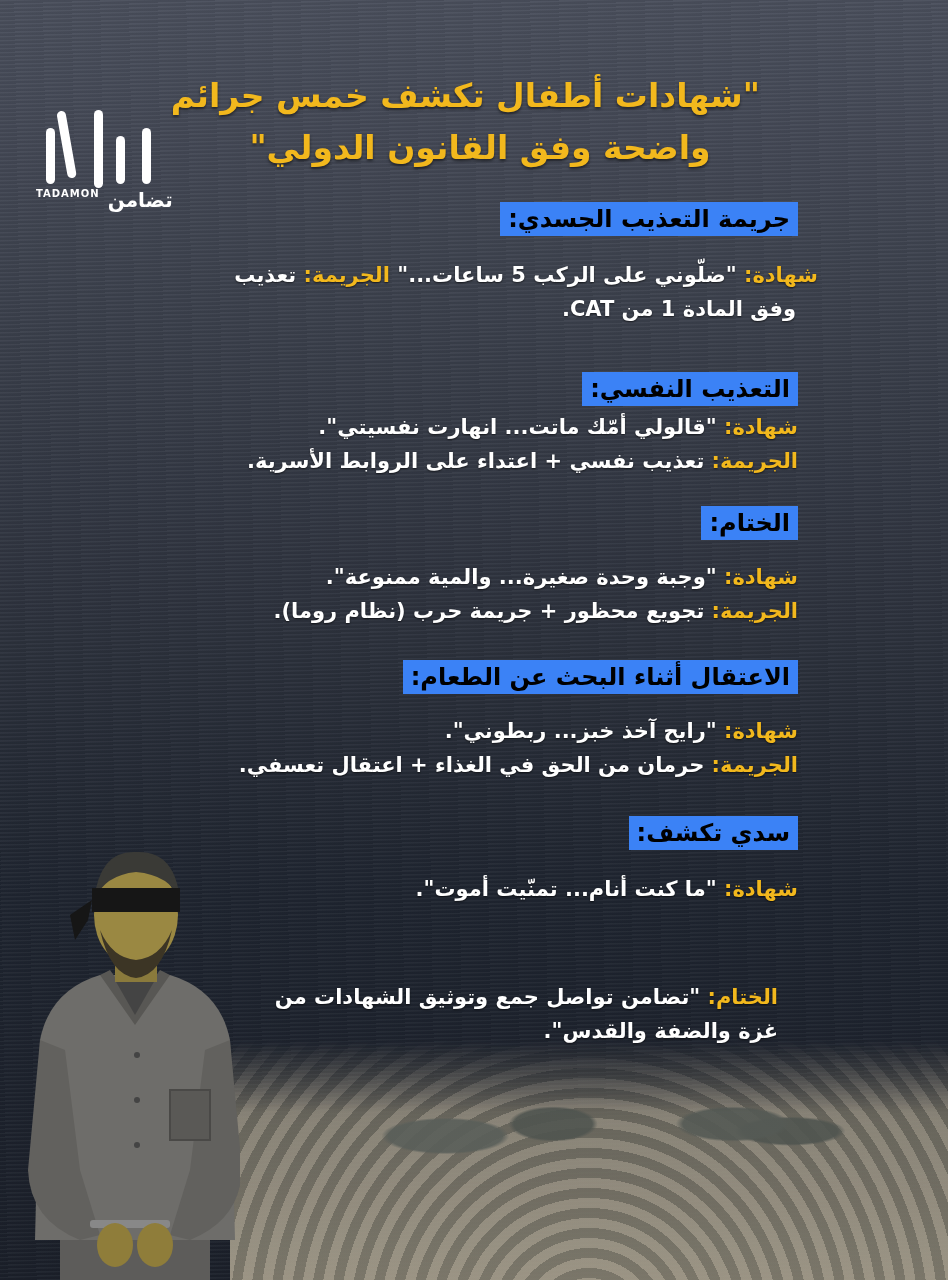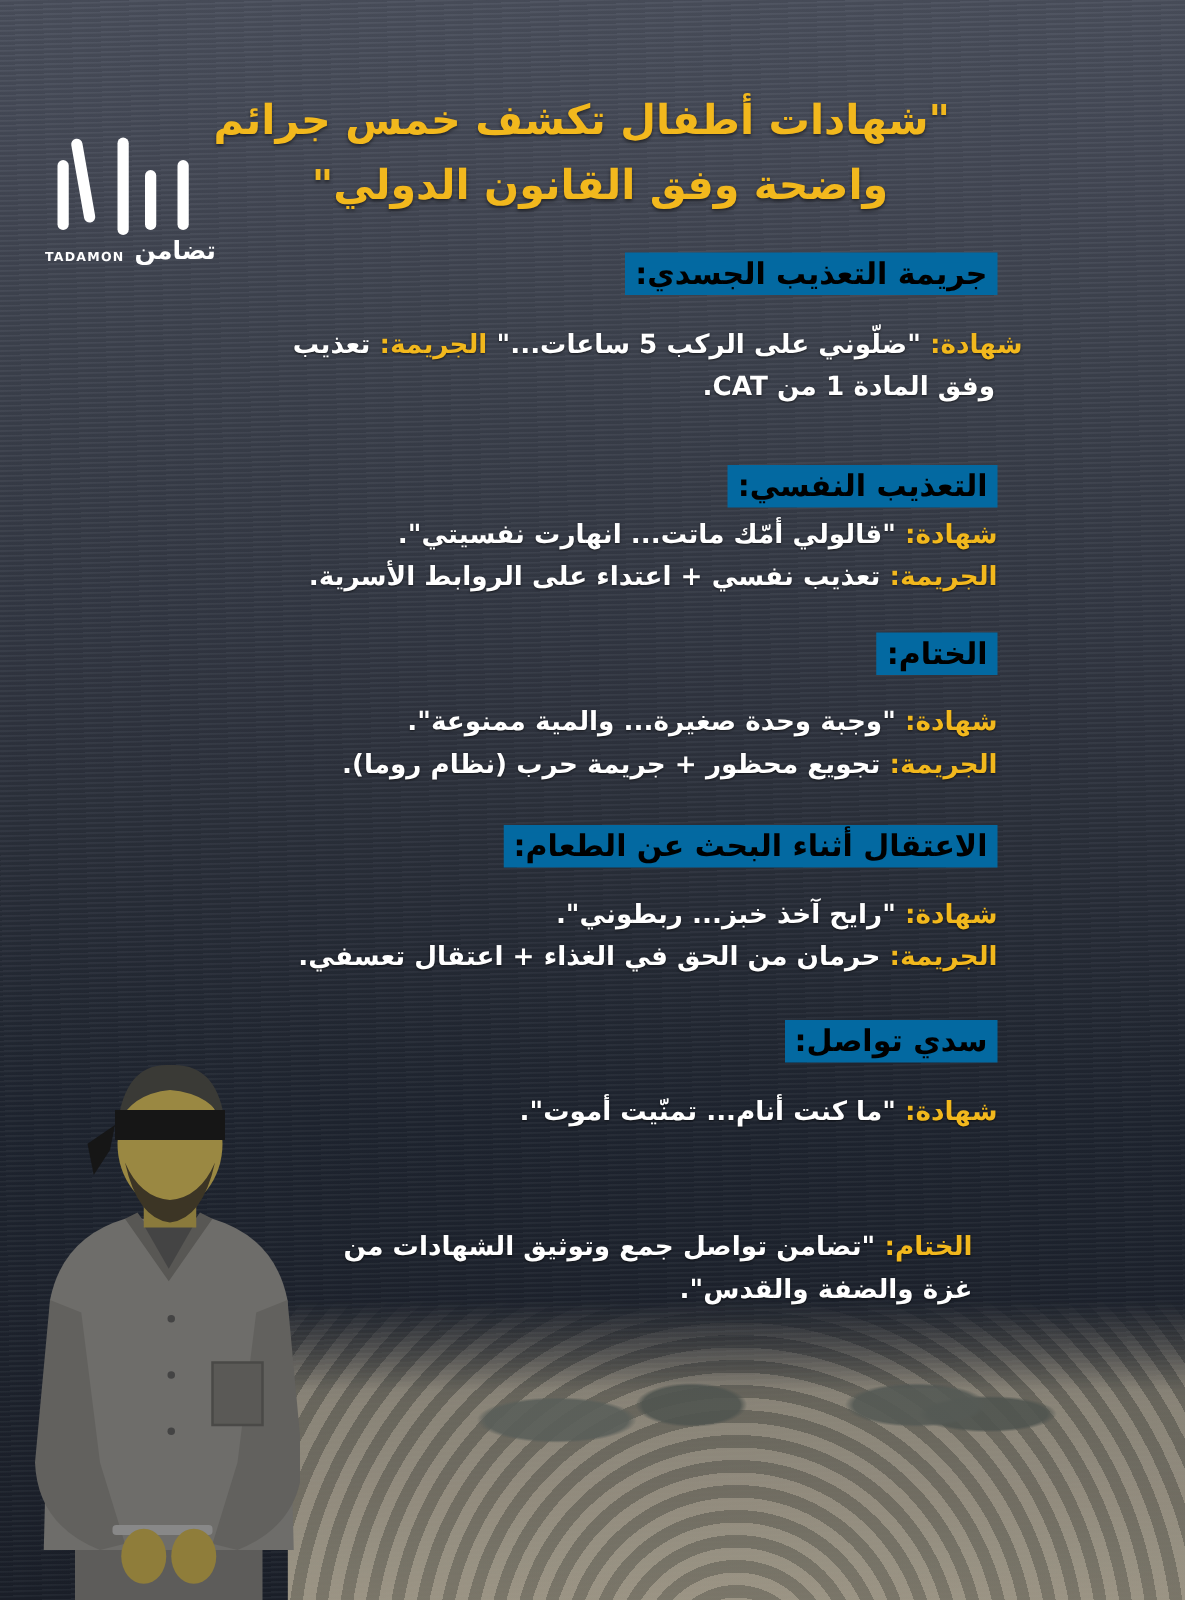--- a/index.html
+++ b/index.html
@@ -42,21 +42,21 @@
       background: #ffffff;
       border-radius: 6px;
       width: 9px;
     }
     .logo-text {
       position: absolute;
       left: 0;
       top: 88px;
       width: 130px;
       display: flex;
-      align-items: flex-end;
+      align-items: flex-start;
       gap: 4px;
       color: #ffffff;
     }
     .logo-latin {
       font-family: "DejaVu Sans", sans-serif;
       font-size: 10px;
       font-weight: bold;
       letter-spacing: 1px;
     }
     .logo-dot {
@@ -84,21 +84,21 @@
     
     .content {
       position: absolute;
       right: 150px;
       top: 0;
       width: 650px;
     }
     .section-head {
       position: absolute;
       right: 0;
-      background: #0369a1;
+      background: #3b82f6;
       color: #000000;
       font-weight: bold;
       font-size: 24px;
       line-height: 34px;
       padding: 0 8px;
       white-space: nowrap;
     }
     .para {
       position: absolute;
       right: 0;
@@ -199,21 +199,21 @@
     <div class="section-head" style="top:660px;text-align:right;">الاعتقال أثناء البحث عن الطعام:</div>
     <div class="para" style="top:714px;">
       <span class="line">
         <span class="lbl">شهادة:</span><span> "رايح آخذ خبز... ربطوني".</span>
       </span>
       <span class="line">
         <span class="lbl">الجريمة:</span><span> حرمان من الحق في الغذاء + اعتقال تعسفي.</span>
       </span>
     </div>
 
-    <div class="section-head" style="top:816px;">سدي تواصل:</div>
+    <div class="section-head" style="top:816px;">سدي تكشف:</div>
     <div class="para" style="top:872px;">
       <span class="line">
         <span class="lbl">شهادة:</span><span> "ما كنت أنام... تمنّيت أموت".</span>
       </span>
     </div>
 
     <div class="para" style="top:980px; right:20px;">
       <span class="line">
         <span class="lbl">الختام:</span><span> "تضامن تواصل جمع وتوثيق الشهادات من</span>
       </span>

